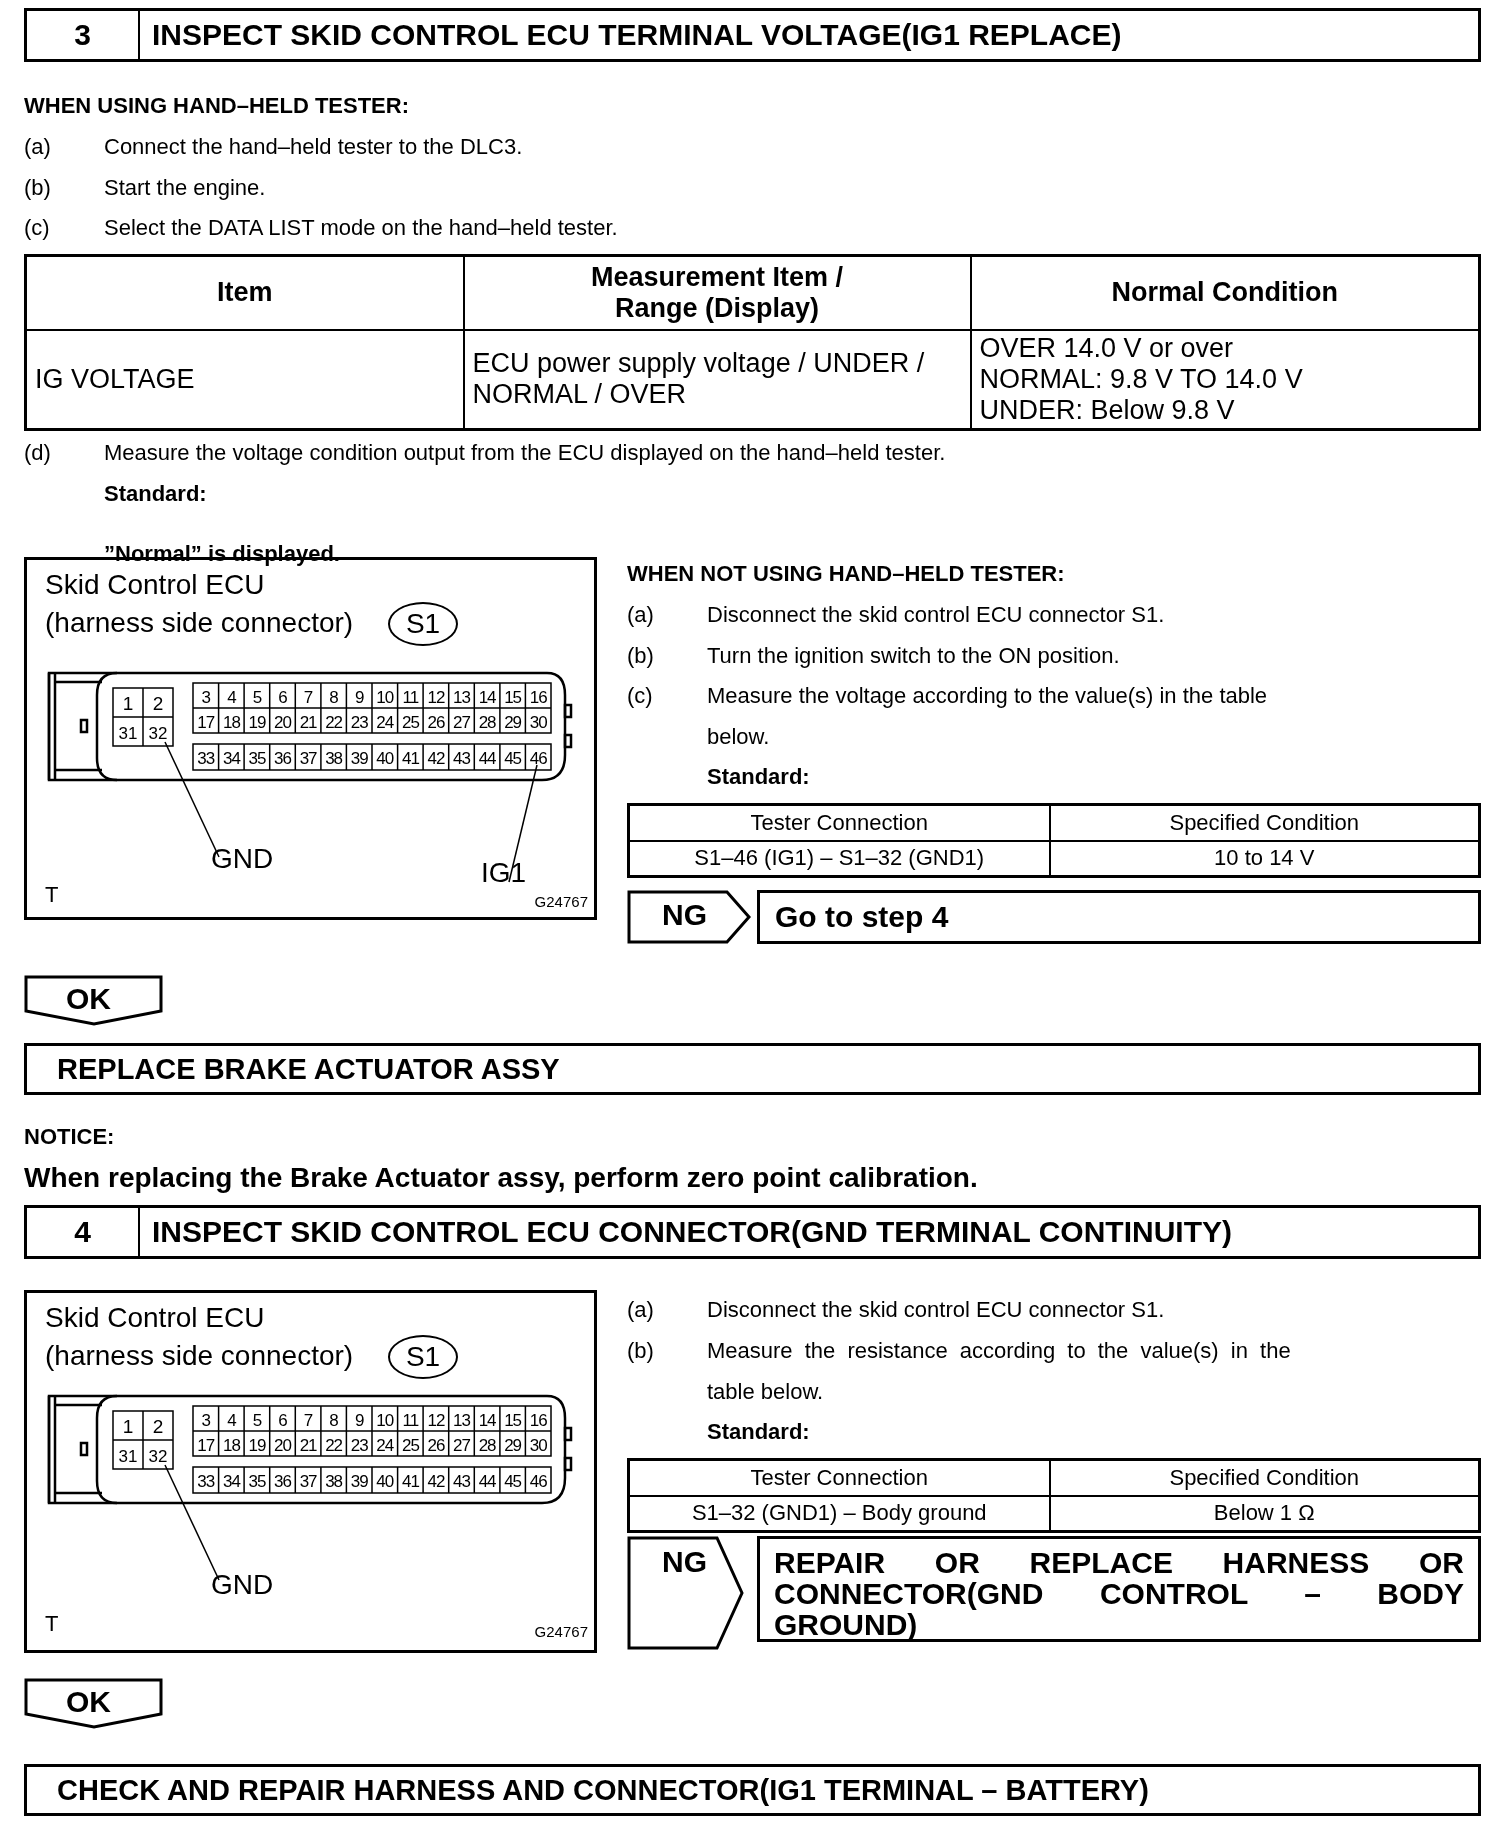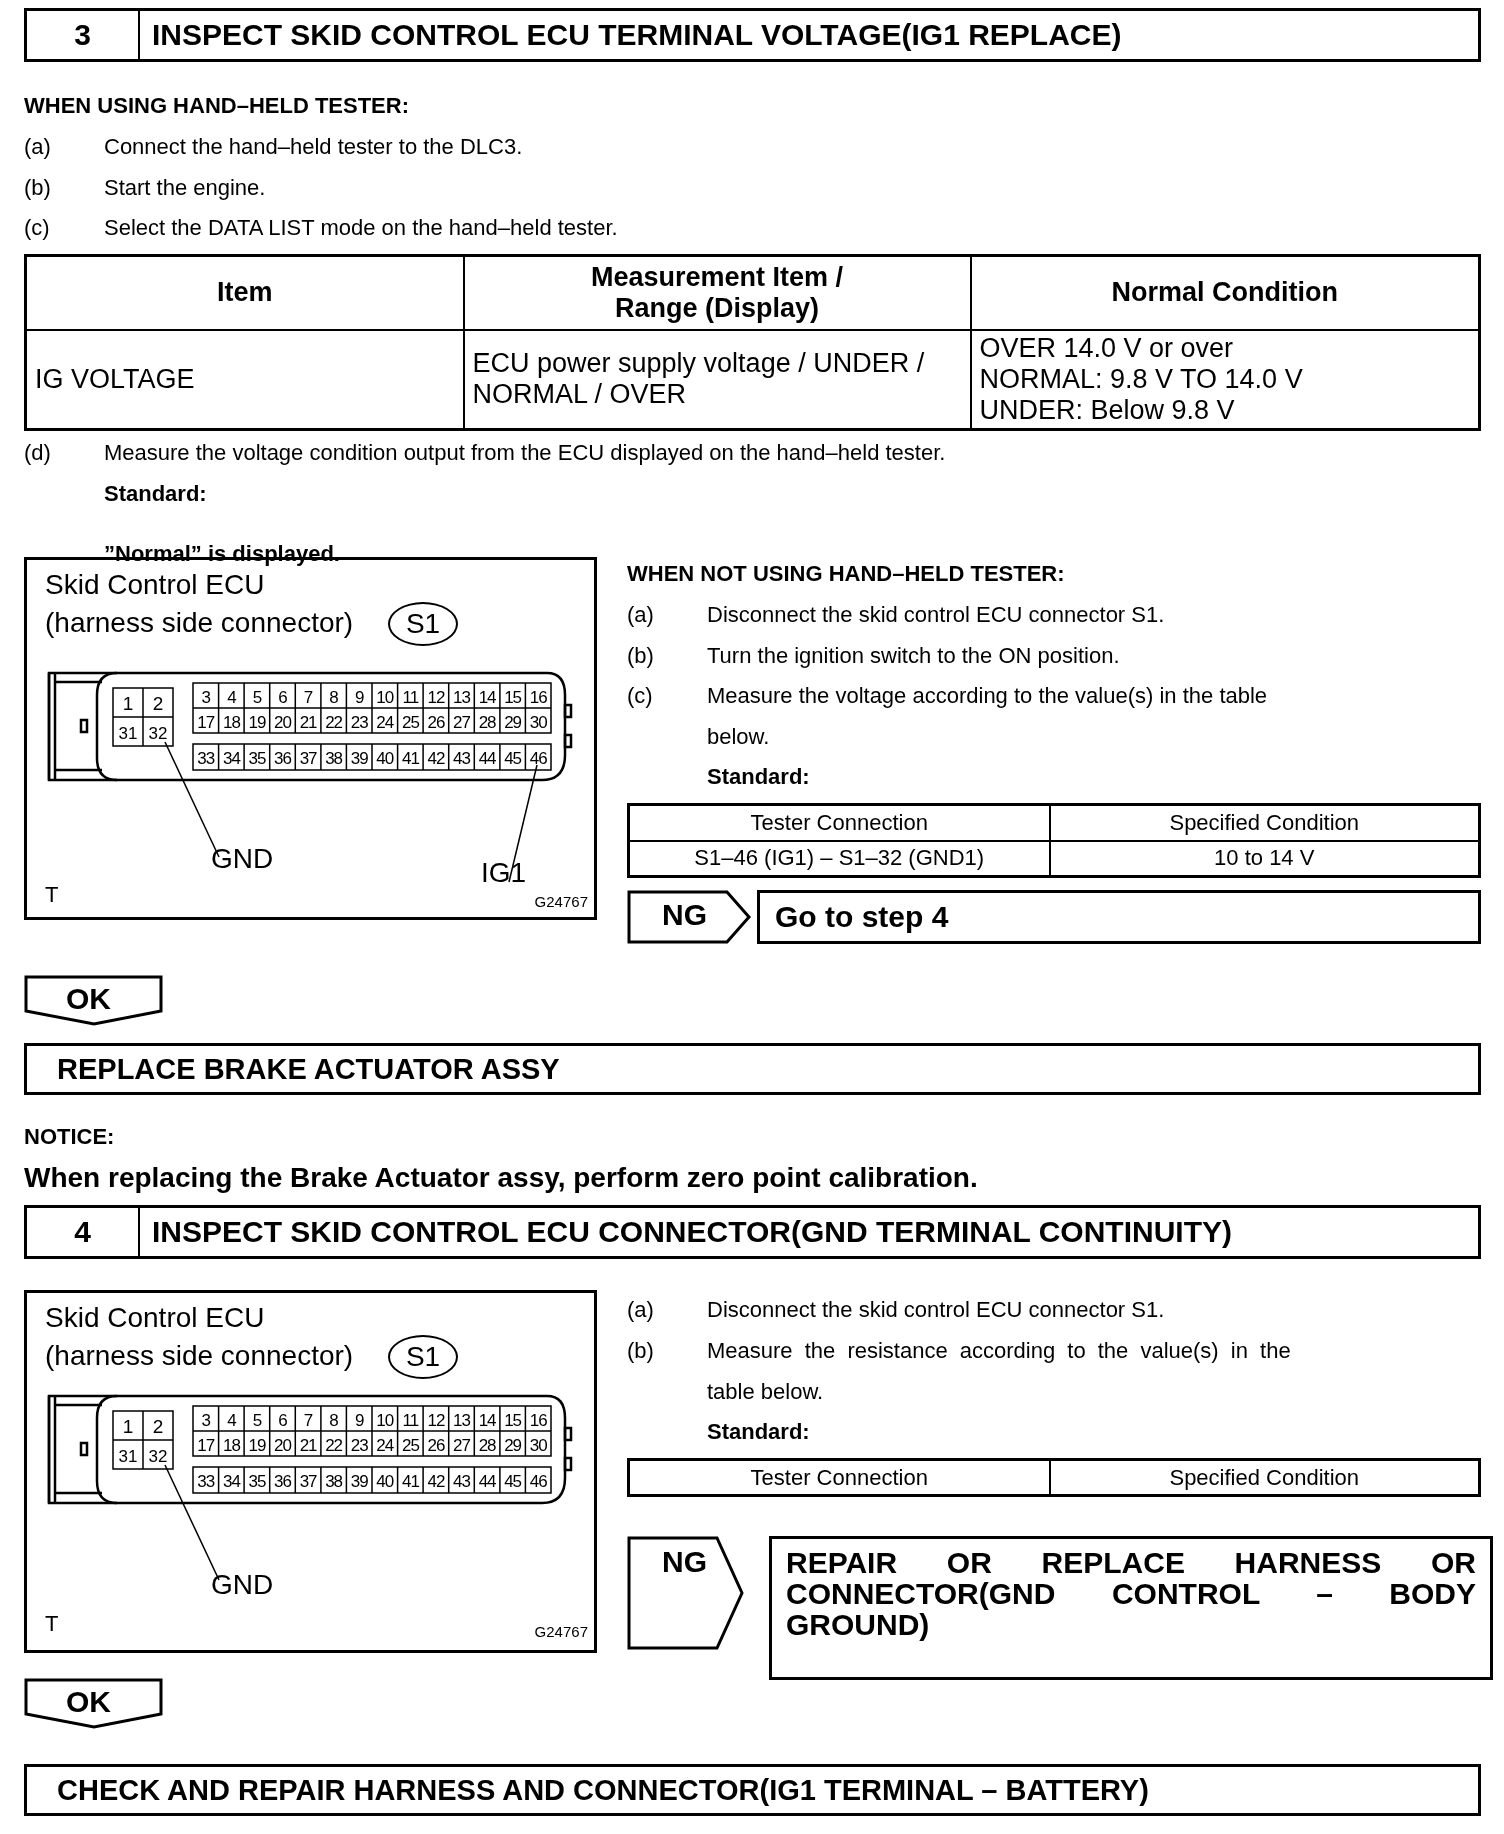--- a/index.html
+++ b/index.html
@@ -313,28 +313,32 @@
 </div>
 <div class="abs line" style="left:707px; top:1371px;">table below.</div>
 <div class="abs line bold" style="left:707px; top:1411px;">Standard:</div>
 
 <table class="abs t2" style="left:627px; top:1458px; width:854px;">
   <tbody>
       <tr>
         <td style="width:421px;">Tester Connection</td>
       <td>Specified Condition</td>
       </tr>
+  <tr>
+        <td>S1–32 (GND1) – Body ground</td>
+      <td>Below 1 Ω</td>
+      </tr>
 </tbody>
   </table>
 
 <svg class="abs" style="left:627px; top:1536px;" width="130" height="115" viewBox="0 0 130 115">
   <path d="M2 2 H90 L115 57 L90 112 H2 Z" fill="#fff" stroke="#000" stroke-width="3"></path>
 </svg>
 <div class="abs bold" style="left:662px; top:1545px; font-size:30px;">NG</div>
-<div class="abs ngbox" style="left:757px; top:1536px; width:724px; height:144px; padding:8px 14px; line-height:31px;margin-left:12px;">
+<div class="abs ngbox" style="left:757px; top:1536px; width:724px; height:106px; padding:8px 14px; line-height:31px;">
   <div style="text-align:justify; text-align-last:justify;">REPAIR OR REPLACE HARNESS OR</div>
   <div style="text-align:justify; text-align-last:justify;">CONNECTOR(GND CONTROL – BODY</div>
   <div>GROUND)</div>
 </div>
 
 <svg class="abs" style="left:24px; top:1678px;" width="140" height="52" viewBox="0 0 140 52">
   <path d="M2 2 H137 V36 L70 49 L2 36 Z" fill="#fff" stroke="#000" stroke-width="3"></path>
 </svg>
 <div class="abs okbox" style="left:66px; top:1685px;">OK</div>
 

